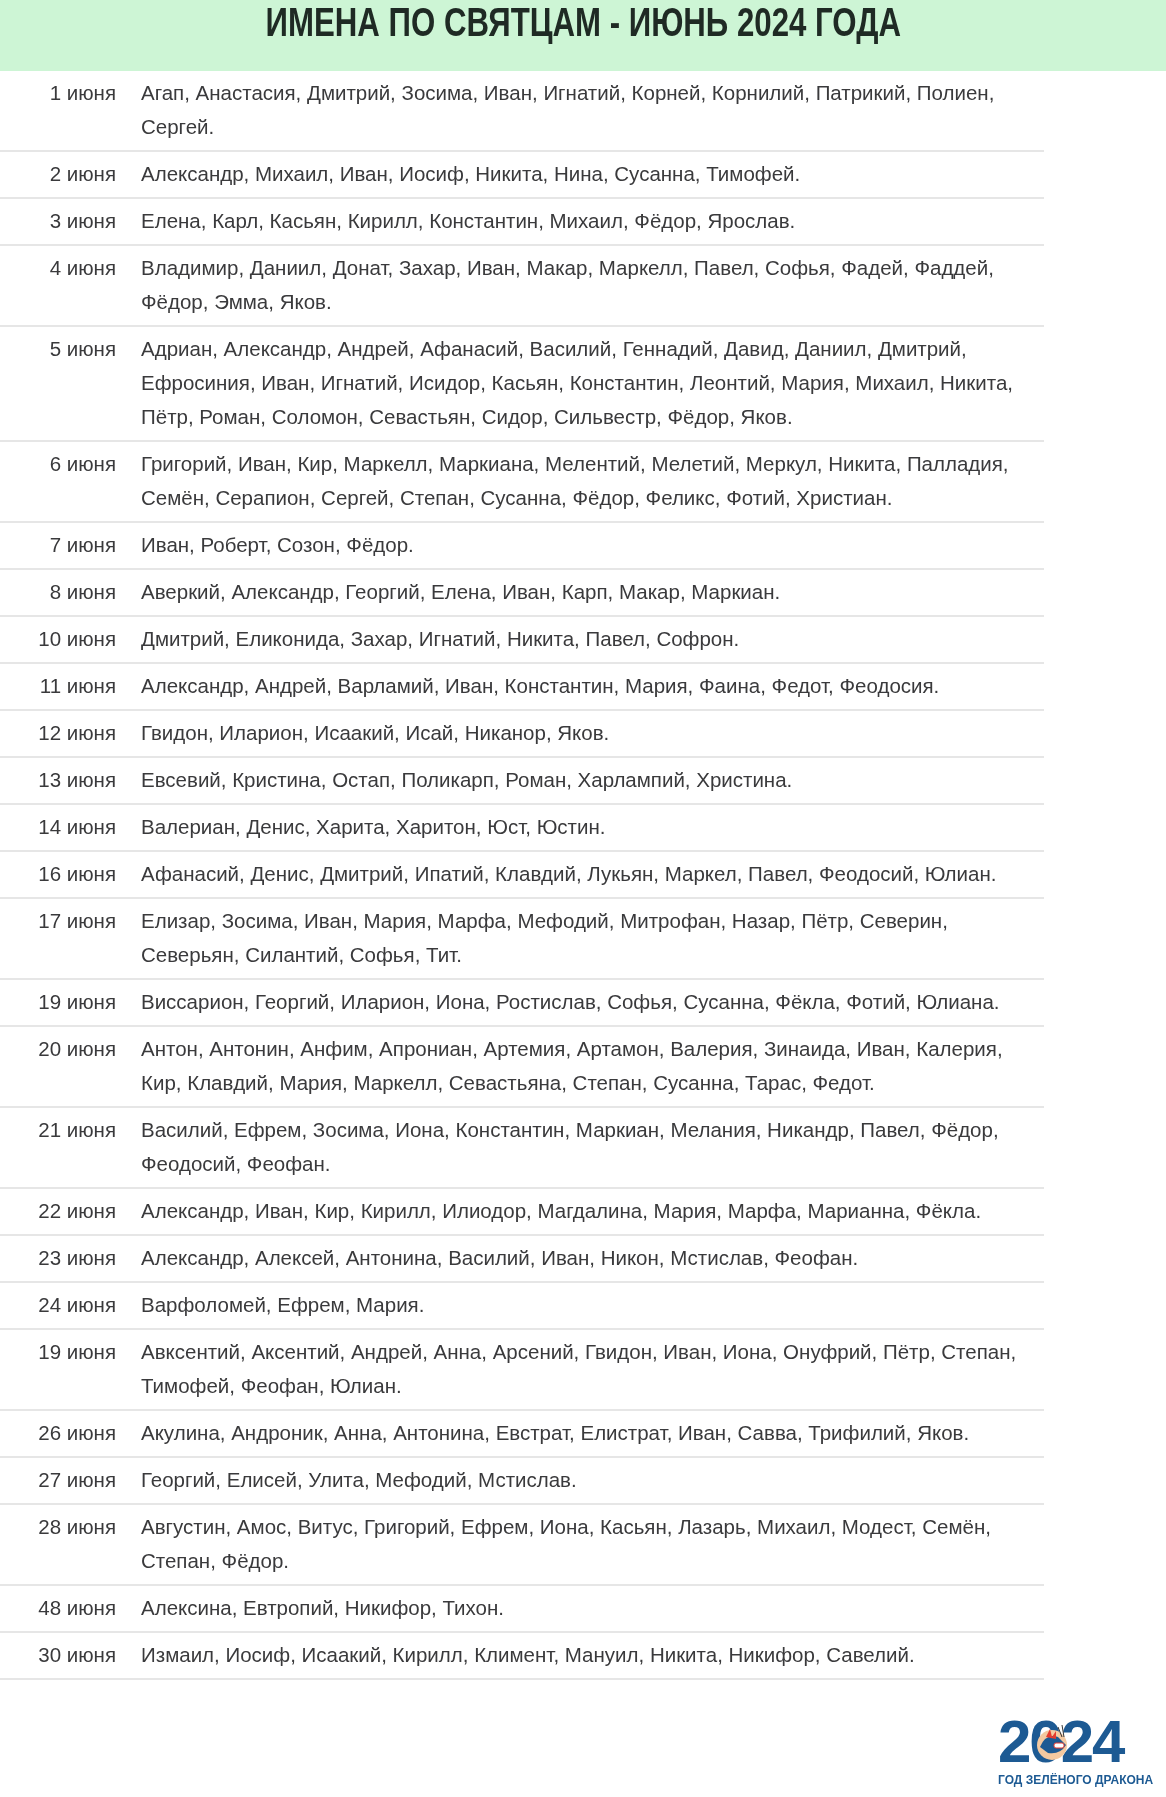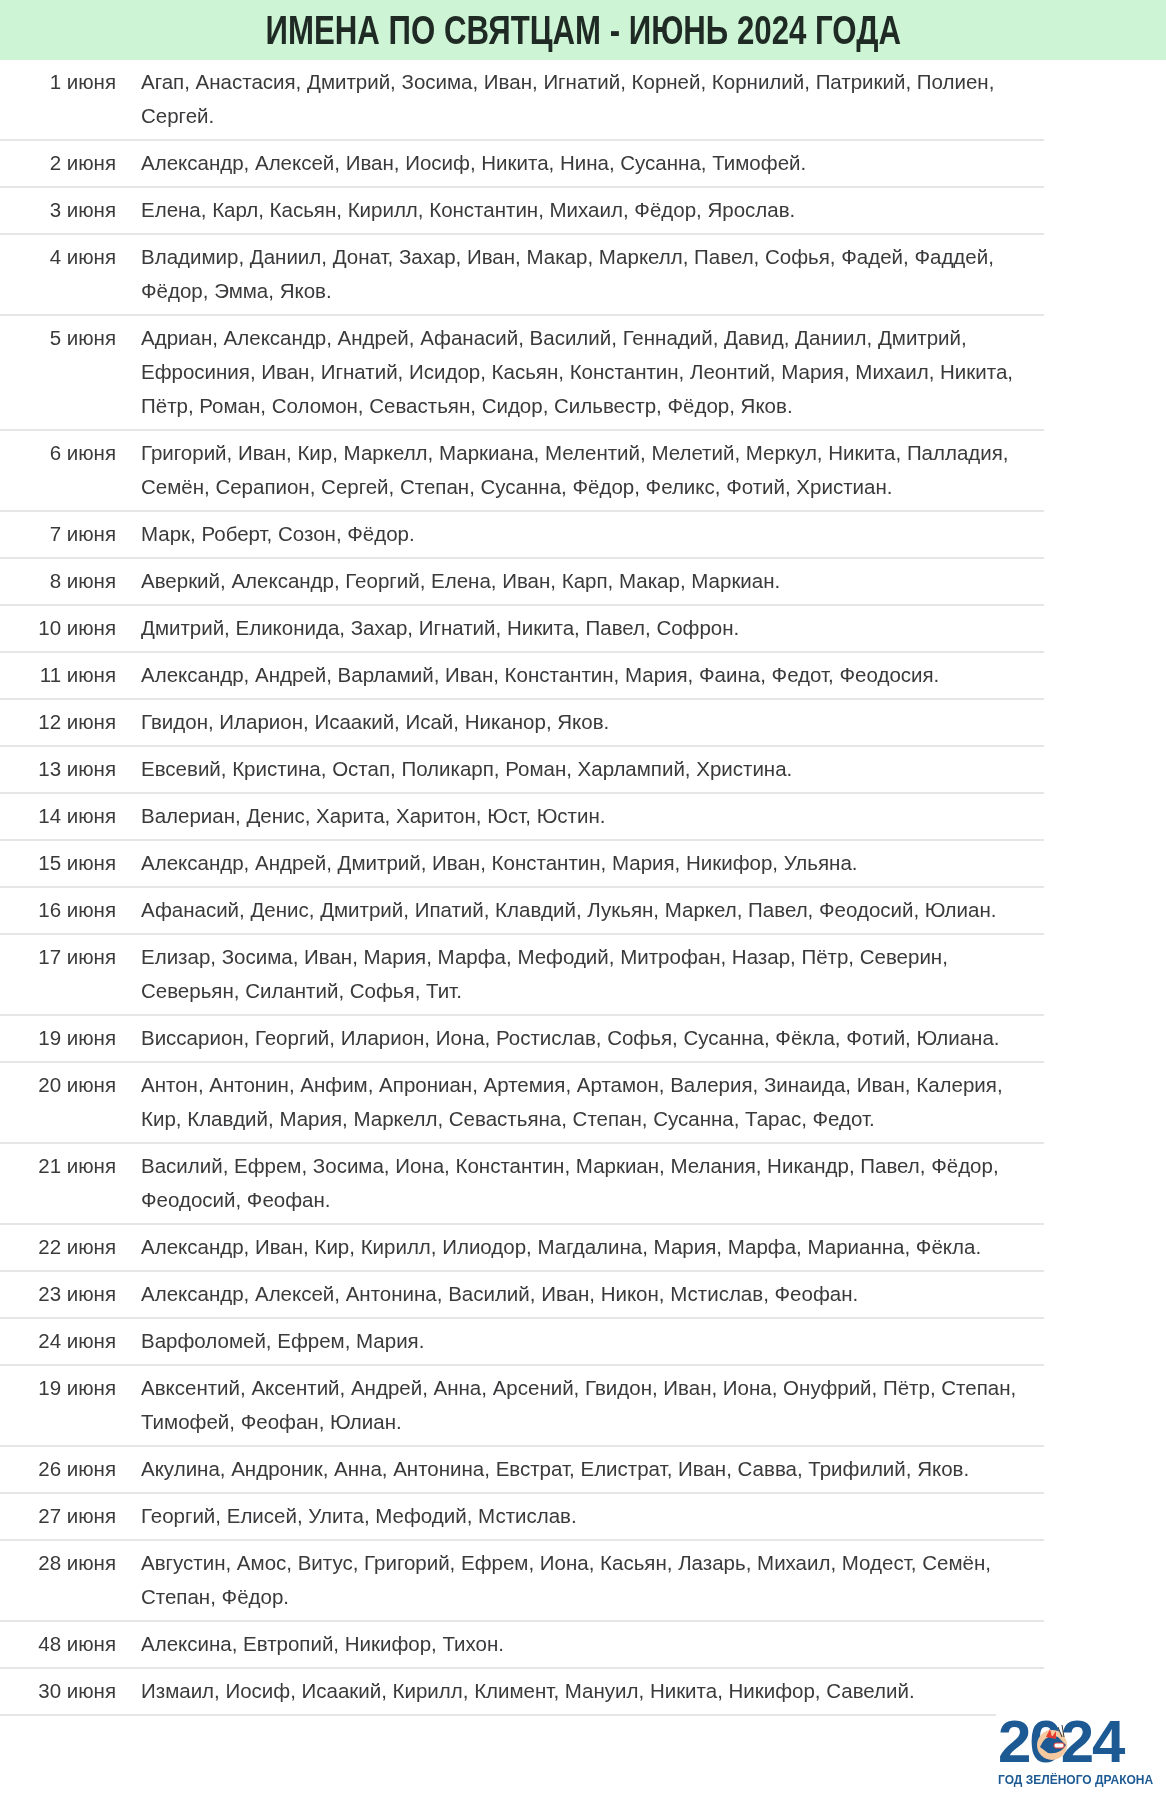--- a/index.html
+++ b/index.html
@@ -1,18 +1,18 @@
 <!DOCTYPE html>
 <html><head>
 <meta charset="utf-8">
 <style>
   html, body { margin: 0; padding: 0; background: #ffffff; }
   body { width: 1166px; height: 1797px; position: relative; overflow: hidden;
          font-family: "Liberation Sans", "DejaVu Sans", sans-serif; color: #3a3a3c; }
-  .header { height: 60px; background: #cdf5d5; display: flex; align-items: center; justify-content: center; }
+  .header { height: 71px; background: #cdf5d5; display: flex; justify-content: center; }
   .header h1 { margin: 0; font-family: "Liberation Sans", sans-serif; font-weight: 700;
                font-size: 40px; letter-spacing: 0px; color: #1f2a24; transform: scaleX(0.78); transform-origin: center;
                white-space: nowrap; }
   table { border-collapse: collapse; width: 1044px; table-layout: fixed; }
   td { vertical-align: top; font-size: 20.5px; line-height: 34px; padding: 5px 0 6px 0; }
   tr { border-bottom: 2px solid #e6e6e6; }
   td.date { width: 116px; text-align: right; padding-right: 25px; white-space: nowrap; box-sizing: border-box; width: 141px; }
   td.names { padding-right: 3px; }
   .logo { position: absolute; right: 10px; bottom: 6px; width: 160px; height: 80px; background: #fff; }
   .logo .year { position: absolute; left: 2px; top: 0; font-family: "Liberation Sans", sans-serif; font-weight: 700;
@@ -28,41 +28,41 @@
 </div>
 
 <table>
   <tbody id="rows">
       <tr>
         <td class="date">1 июня</td>
         <td class="names">Агап, Анастасия, Дмитрий, Зосима, Иван, Игнатий, Корней, Корнилий, Патрикий, Полиен, Сергей.</td>
       </tr>
       <tr>
         <td class="date">2 июня</td>
-        <td class="names">Александр, Алексей, Иван, Иосиф, Никита, Нина, Сусанна, Тимофей.</td>
+        <td class="names">Александр, Михаил, Иван, Иосиф, Никита, Нина, Сусанна, Тимофей.</td>
       </tr>
       <tr>
         <td class="date">3 июня</td>
         <td class="names">Елена, Карл, Касьян, Кирилл, Константин, Михаил, Фёдор, Ярослав.</td>
       </tr>
       <tr>
         <td class="date">4 июня</td>
         <td class="names">Владимир, Даниил, Донат, Захар, Иван, Макар, Маркелл, Павел, Софья, Фадей, Фаддей, Фёдор, Эмма, Яков.</td>
       </tr>
       <tr>
         <td class="date">5 июня</td>
         <td class="names">Адриан, Александр, Андрей, Афанасий, Василий, Геннадий, Давид, Даниил, Дмитрий, Ефросиния, Иван, Игнатий, Исидор, Касьян, Константин, Леонтий, Мария, Михаил, Никита, Пётр, Роман, Соломон, Севастьян, Сидор, Сильвестр, Фёдор, Яков.</td>
       </tr>
       <tr>
         <td class="date">6 июня</td>
         <td class="names">Григорий, Иван, Кир, Маркелл, Маркиана, Мелентий, Мелетий, Меркул, Никита, Палладия, Семён, Серапион, Сергей, Степан, Сусанна, Фёдор, Феликс, Фотий, Христиан.</td>
       </tr>
       <tr>
         <td class="date">7 июня</td>
-        <td class="names">Марк, Роберт, Созон, Фёдор.</td>
+        <td class="names">Иван, Роберт, Созон, Фёдор.</td>
       </tr>
       <tr>
         <td class="date">8 июня</td>
         <td class="names">Аверкий, Александр, Георгий, Елена, Иван, Карп, Макар, Маркиан.</td>
       </tr>
       <tr>
         <td class="date">10 июня</td>
         <td class="names">Дмитрий, Еликонида, Захар, Игнатий, Никита, Павел, Софрон.</td>
       </tr>
       <tr>
@@ -73,24 +73,20 @@
         <td class="date">12 июня</td>
         <td class="names">Гвидон, Иларион, Исаакий, Исай, Никанор, Яков.</td>
       </tr>
       <tr>
         <td class="date">13 июня</td>
         <td class="names">Евсевий, Кристина, Остап, Поликарп, Роман, Харлампий, Христина.</td>
       </tr>
       <tr>
         <td class="date">14 июня</td>
         <td class="names">Валериан, Денис, Харита, Харитон, Юст, Юстин.</td>
-      </tr>
-      <tr>
-        <td class="date">15 июня</td>
-        <td class="names">Александр, Андрей, Дмитрий, Иван, Константин, Мария, Никифор, Ульяна.</td>
       </tr>
       <tr>
         <td class="date">16 июня</td>
         <td class="names">Афанасий, Денис, Дмитрий, Ипатий, Клавдий, Лукьян, Маркел, Павел, Феодосий, Юлиан.</td>
       </tr>
       <tr>
         <td class="date">17 июня</td>
         <td class="names">Елизар, Зосима, Иван, Мария, Марфа, Мефодий, Митрофан, Назар, Пётр, Северин, Северьян, Силантий, Софья, Тит.</td>
       </tr>
       <tr>

